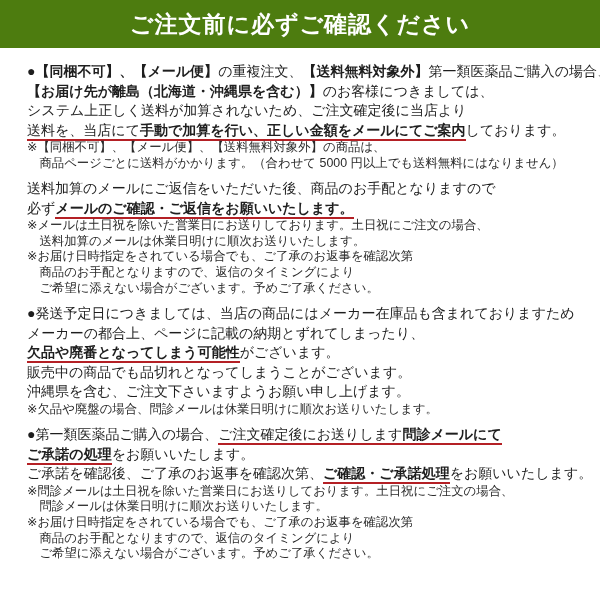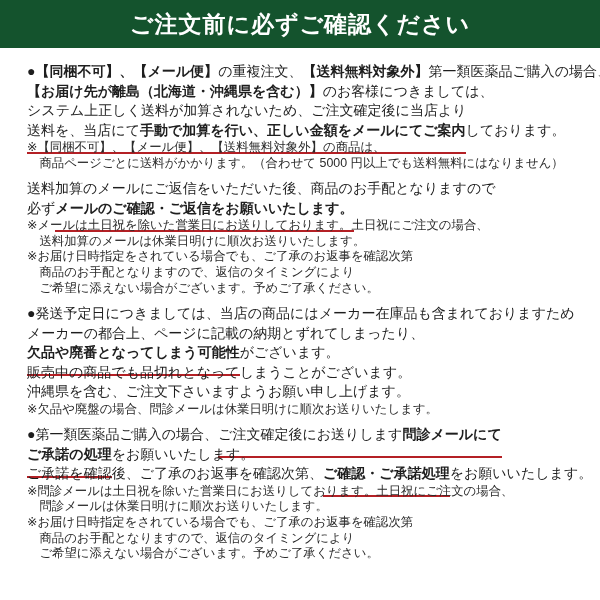--- a/index.html
+++ b/index.html
@@ -18,27 +18,27 @@
   }
   .content{
     padding:14px 2px 0 27px;
   }
   .section{margin-bottom:8px;}
   .line{white-space:nowrap;}
   .line.main{font-size:14px;line-height:19.5px;}
   .line.note{font-size:12.4px;line-height:15.6px;color:#2a2a2a;}
   .seg{display:inline;}
   .seg.b{font-weight:bold;}
-  .seg.u{border-bottom:2.5px solid #b42025;padding-bottom:14px;}
+  .seg.u{border-bottom:2.5px solid #b42025;padding-bottom:1px;}
 </style>
 </head>
 <body>
 
 <div class="page">
-  <div class="header" style="background: #14532d;">
+  <div class="header" style="background: #4d7c0f;">
     <span class="header-title">ご注文前に必ずご確認ください</span>
   </div>
   <div class="content" id="sections-root">
       <div class="section">
         <div class="line main"><span class="seg b">●【同梱不可】、【メール便】</span><span class="seg">の重複注文、</span><span class="seg b">【送料無料対象外】</span><span class="seg">第一類医薬品ご購入の場合、</span></div>
         <div class="line main"><span class="seg b">【お届け先が離島（北海道・沖縄県を含む）】</span><span class="seg">のお客様につきましては、</span></div>
         <div class="line main"><span class="seg">システム上正しく送料が加算されないため、ご注文確定後に当店より</span></div>
         <div class="line main"><span class="seg u" style="border-bottom-color: rgb(180, 32, 37);">送料を、当店にて</span><span class="seg b u" style="border-bottom-color: rgb(180, 32, 37); text-align: center;">手動で加算を行い、正しい金額をメールにてご案内</span><span class="seg">しております。</span></div>
         <div class="line note"><span class="seg">※【同梱不可】、【メール便】、【送料無料対象外】の商品は、</span></div>
         <div class="line note"><span class="seg">　商品ページごとに送料がかかります。（合わせて 5000 円以上でも送料無料にはなりません）</span></div>

